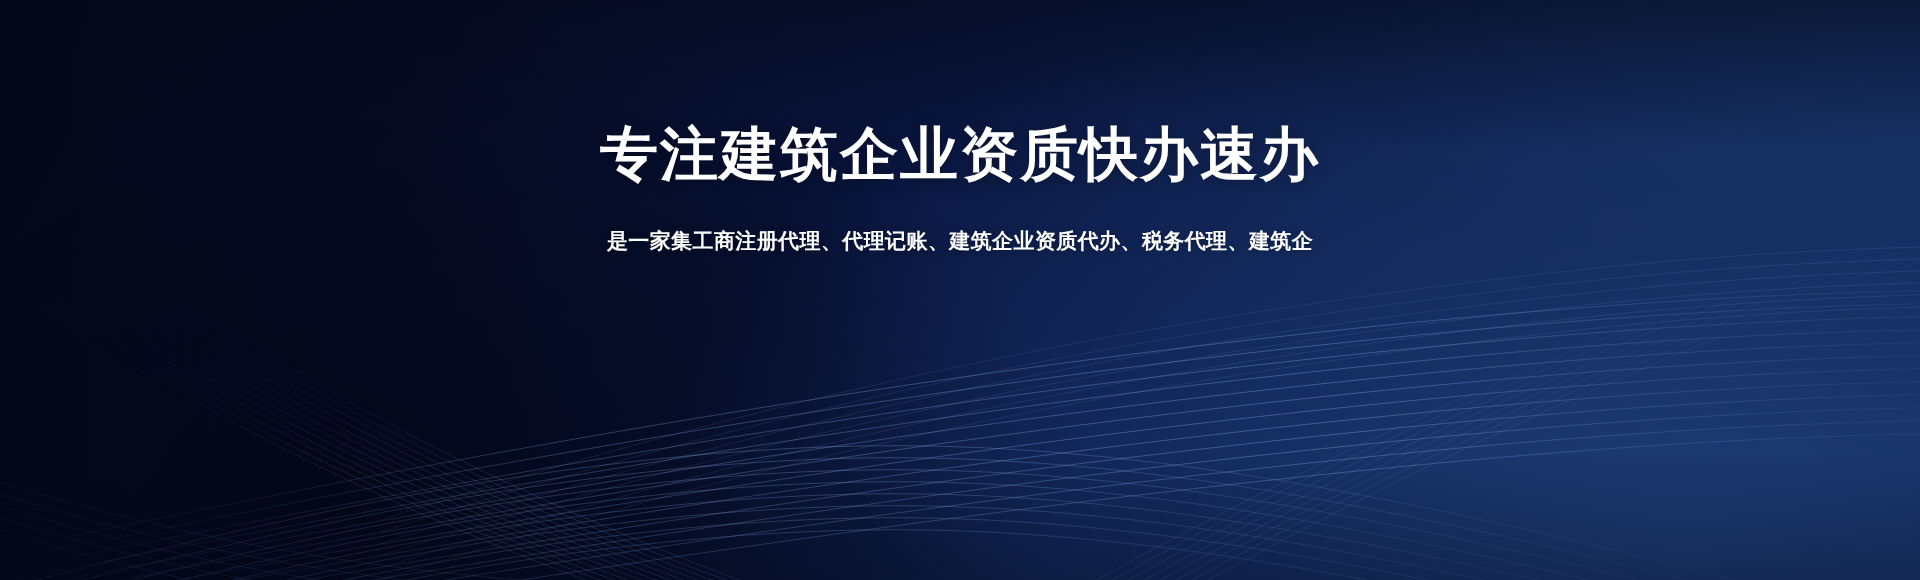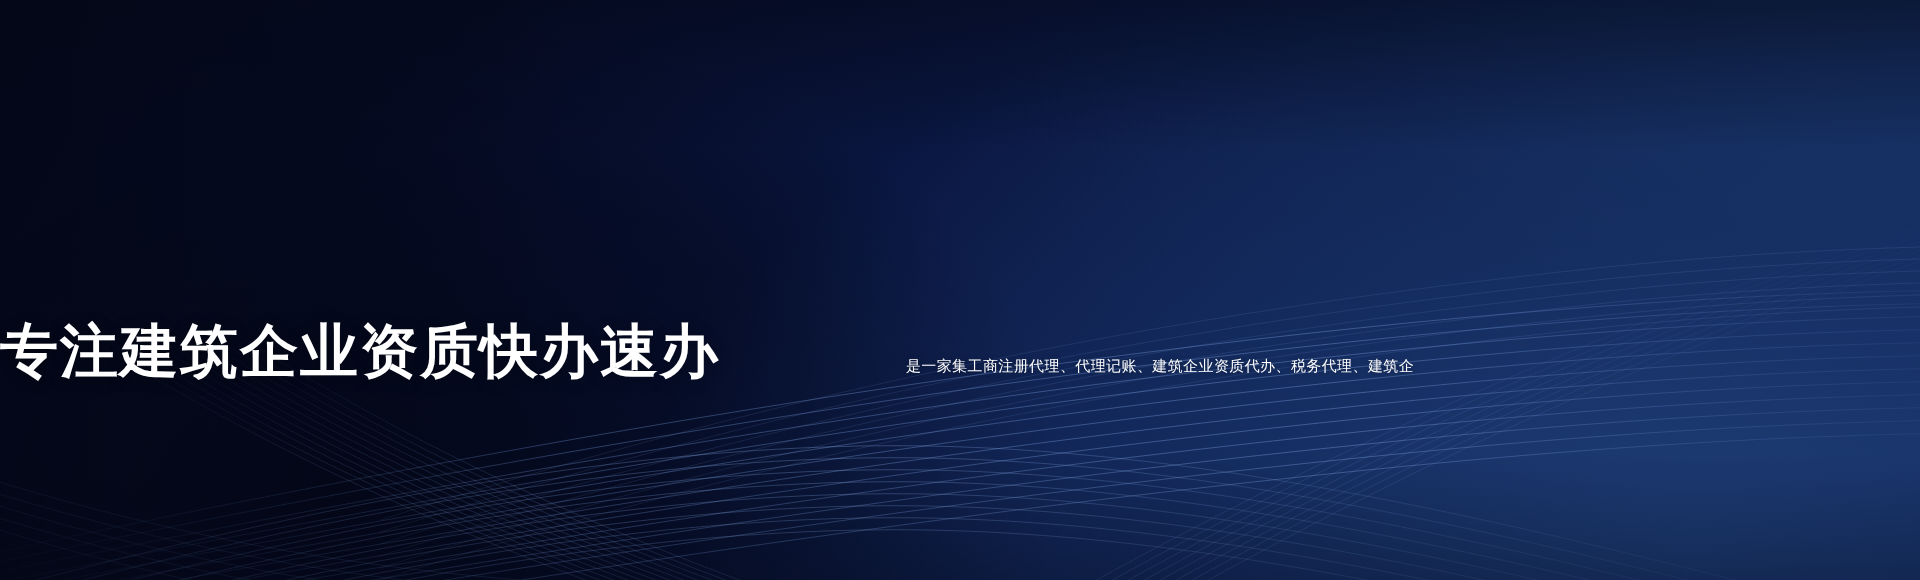--- a/index.html
+++ b/index.html
@@ -32,21 +32,21 @@
     pointer-events: none;
     background:
       linear-gradient(to bottom, rgba(3,7,22,0.55) 0%, rgba(3,7,22,0.0) 26%),
       linear-gradient(to right, rgba(3,6,20,0.60) 0%, rgba(3,6,20,0.0) 30%),
       linear-gradient(to top, rgba(3,7,24,0.35) 0%, rgba(3,7,24,0) 22%);
   }
   #content {
     position: absolute;
     inset: 0;
     display: flex;
-    flex-direction: row;
+    flex-direction: column;
     align-items: center;
     justify-content: flex-start;
     padding-top: 122px;
     box-sizing: border-box;
     z-index: 5;
   }
   #headline {
     margin: 0;
     color: #ffffff;
     font-size: 58px;
@@ -55,22 +55,22 @@
     line-height: 1.12;
     text-align: center;
     text-shadow: 0 2px 14px rgba(0,0,0,0.35);
     white-space: nowrap;
   }
   #subhead {
     margin: 0;
     padding-top: 30px;
     width: 880px;
     color: #ffffff;
-    font-size: 15px;
-    font-weight: 400;
+    font-size: 21px;
+    font-weight: 700;
     line-height: 2.25;
     text-align: center;
     letter-spacing: 0.4px;
     text-shadow: 0 1px 6px rgba(0,0,0,0.30);
   }
   #subhead .sub-line { display: block; }
 </style>
 </head>
 <body>
 

